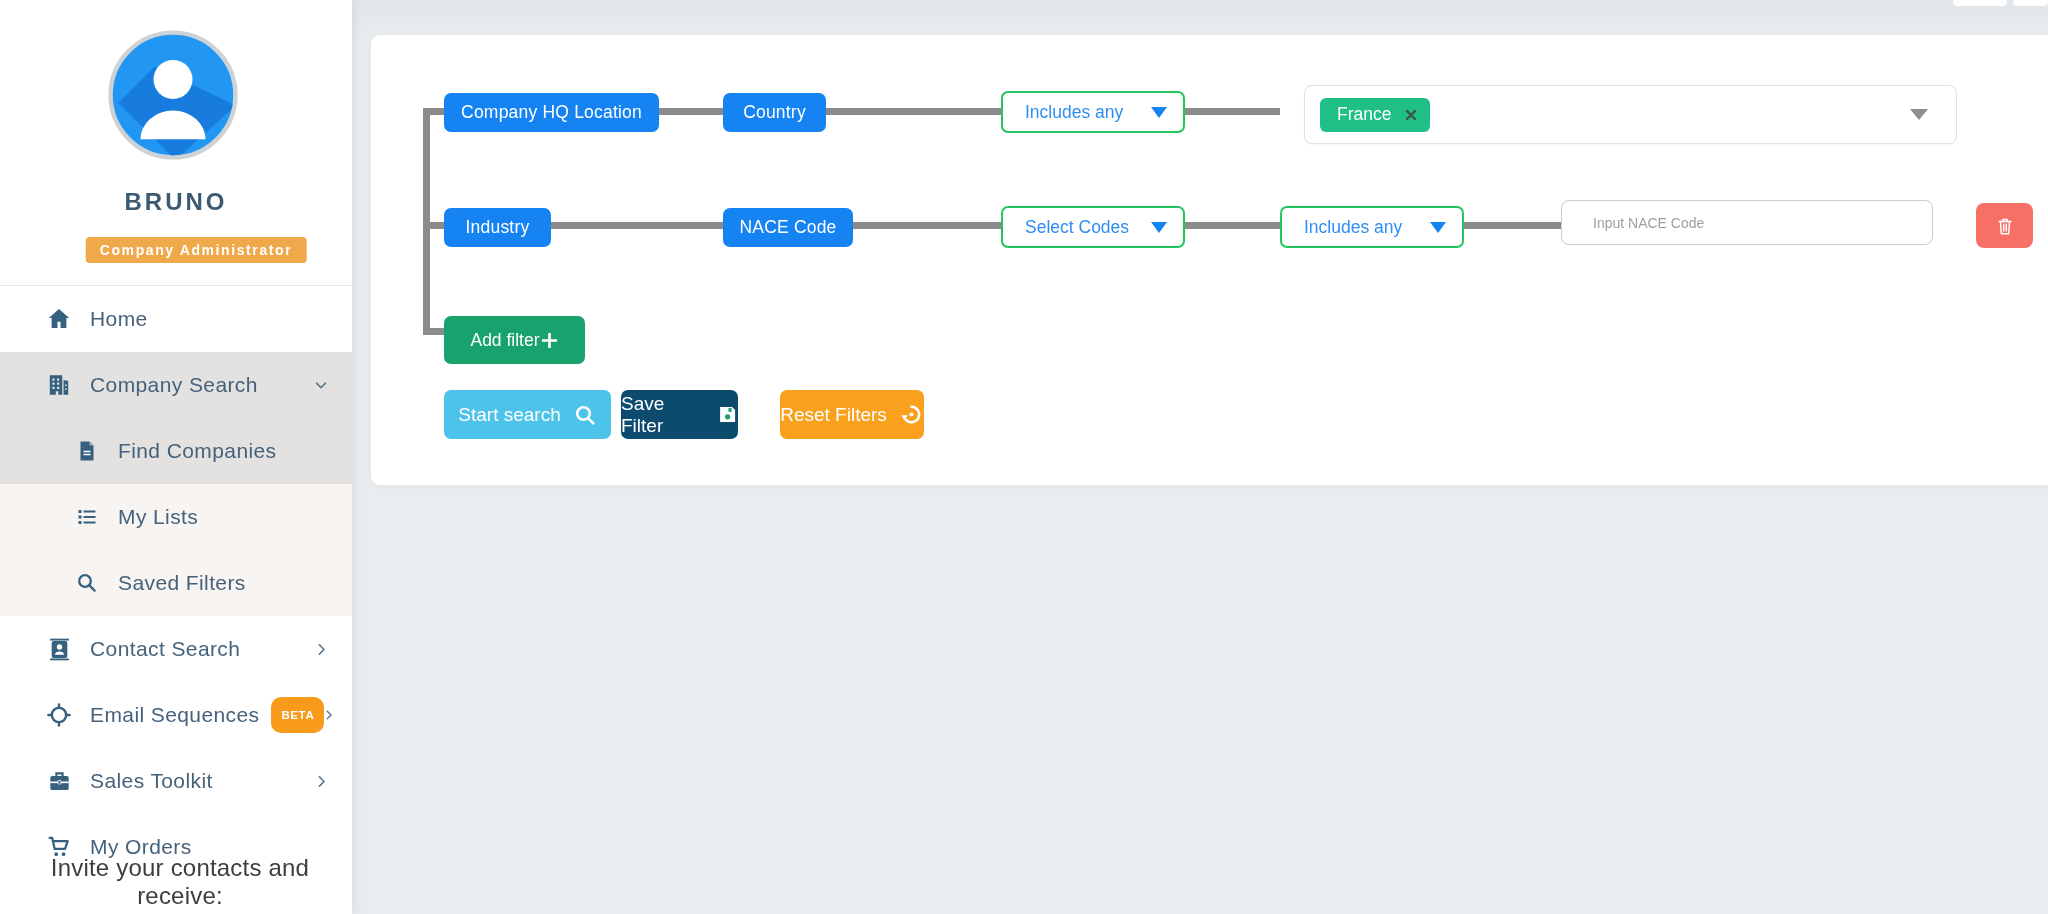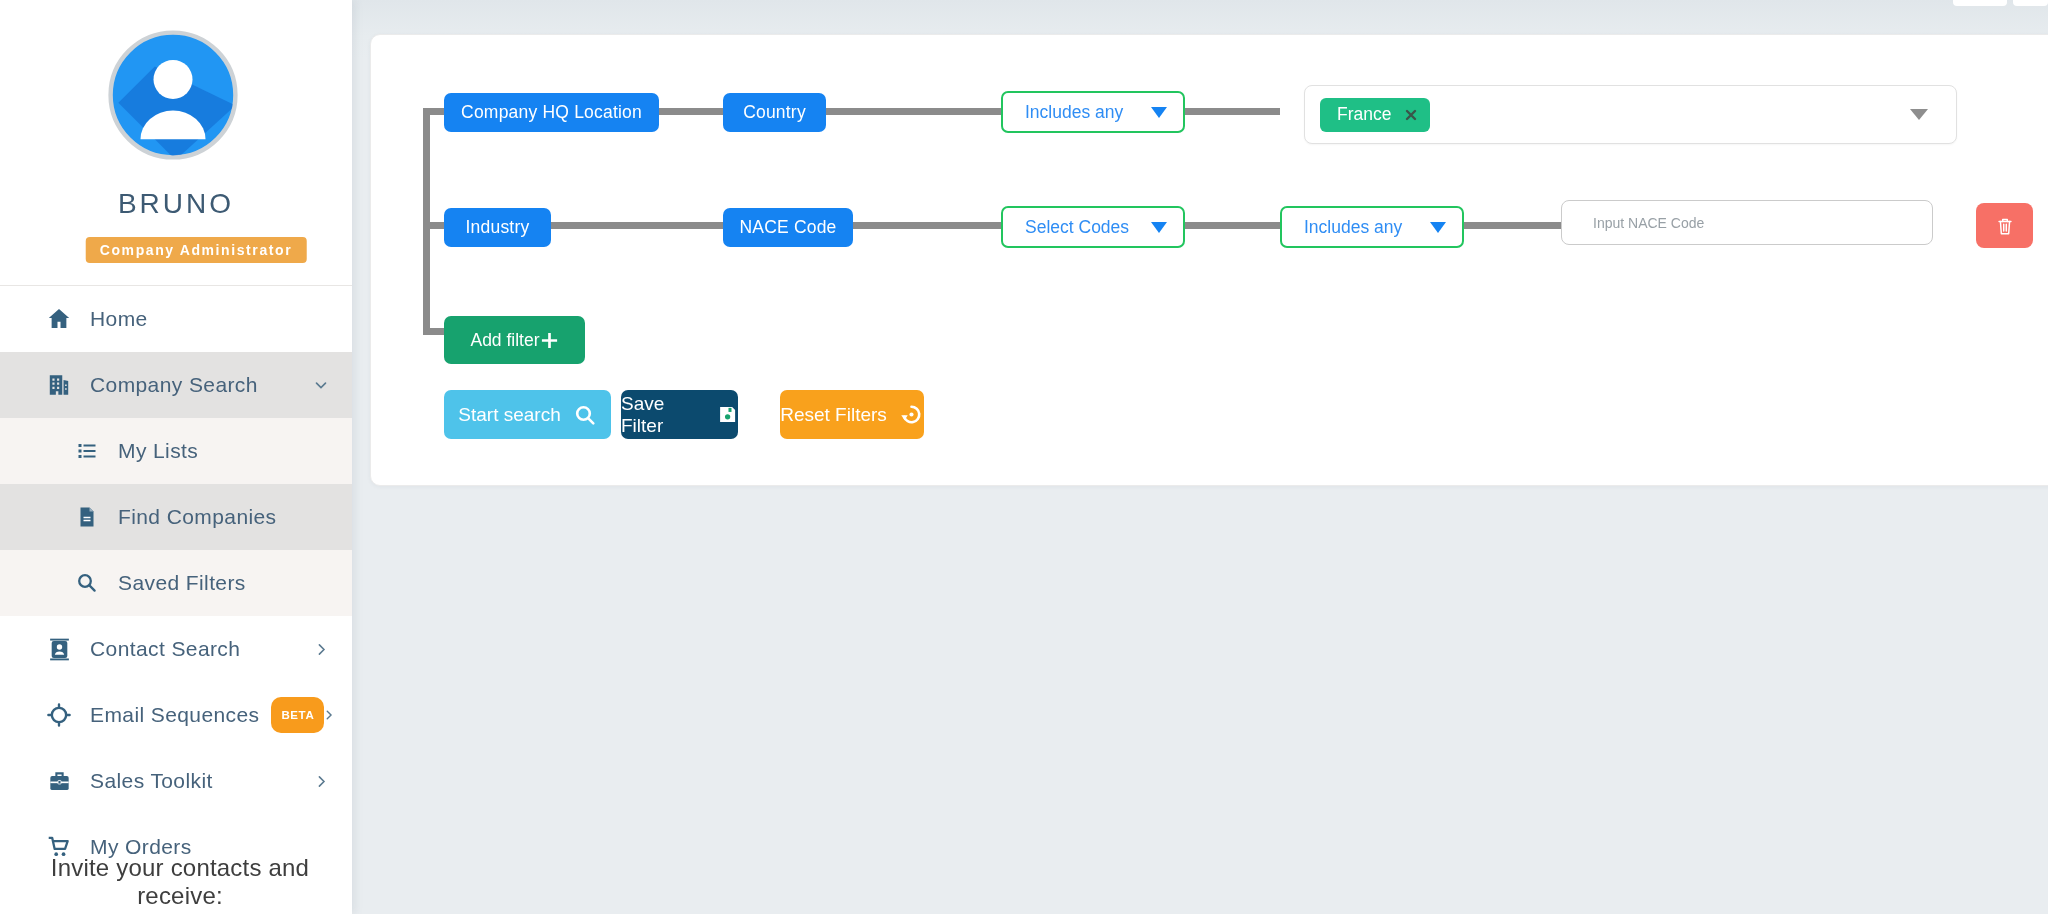--- a/index.html
+++ b/index.html
@@ -62,21 +62,21 @@
     display:flex;align-items:center;justify-content:center;gap:12px;cursor:pointer;}
   .a-start{left:73px;width:167px;background:#4ec3ea;}
   .a-save{left:250px;width:117px;background:#0c4a6e;}
   .a-reset{left:409px;width:144px;background:#f9a11c;}
   
   .sidebar{position:absolute;left:0;top:0;width:352px;height:914px;background:#fff;z-index:5;
     box-shadow:3px 0 8px rgba(110,125,140,.12);}
   .profile{position:absolute;top:0;left:0;width:100%;height:286px;border-bottom:1px solid #e8e6e4;
     box-sizing:border-box;text-align:center;}
   .avatar{position:absolute;left:108px;top:30px;width:130px;height:130px;cursor:pointer;}
-  .uname{position:absolute;top:188px;width:100%;font-size:28px;font-weight:normal;color:#3d5a73;
+  .uname{position:absolute;top:188px;width:100%;font-size:24px;font-weight:bold;color:#3d5a73;
     letter-spacing:3px;}
   .role{position:absolute;top:237px;left:50%;transform:translateX(-50%);background:#efa94a;
     color:#fff;font-size:14px;font-weight:bold;letter-spacing:1.6px;border-radius:4px;
     padding:5px 14px;white-space:nowrap;margin-left:20px;}
   .nav{position:absolute;top:286px;left:0;width:100%;}
   .nrow{height:66px;display:flex;align-items:center;cursor:pointer;background:#fff;}
   .nrow.gray{background:#e3e2e1;}
   .nrow.cream{background:#f7f4f2;}
   .nico{width:30px;display:flex;justify-content:center;margin-left:44px;}
   .nrow.sub .nico{margin-left:72px;}
@@ -219,45 +219,45 @@
         </svg>
       </span>
       <span class="nlabel">Company Search</span>
       <span class="chev">
         <svg width="18" height="18" viewBox="0 0 24 24">
             <path d="M6 9.5l6 6 6-6" fill="none" stroke="#5b7a90" stroke-width="2.2" stroke-linecap="round"></path>
           </svg>
       </span>
     </div>
 
+    <div class="nrow gray sub">
+      <span class="nico">
+        <svg width="24" height="24" viewBox="0 0 24 24">
+          <path d="M5.5 2.5h9l4 4v15h-13z" fill="#35617f"></path>
+          <path d="M14.5 2.5v4h4z" fill="#9ab0c0"></path>
+          <path d="M8.5 12.5h7M8.5 15.5h7" stroke="#fff" stroke-width="1.6"></path>
+        </svg>
+      </span>
+      <span class="nlabel">Find Companies</span>
+    </div>
+
     <div class="nrow cream sub">
       <span class="nico">
         <svg width="24" height="24" viewBox="0 0 24 24" fill="#35617f">
           <rect x="3.5" y="5" width="3" height="3"></rect>
             <rect x="3.5" y="10.5" width="3" height="3"></rect>
             <rect x="3.5" y="16" width="3" height="3"></rect>
           <rect x="8.5" y="5.5" width="12" height="2"></rect>
             <rect x="8.5" y="11" width="12" height="2"></rect>
             <rect x="8.5" y="16.5" width="12" height="2"></rect>
         </svg>
       </span>
       <span class="nlabel">My Lists</span>
     </div>
 
-    <div class="nrow gray sub">
-      <span class="nico">
-        <svg width="24" height="24" viewBox="0 0 24 24">
-          <path d="M5.5 2.5h9l4 4v15h-13z" fill="#35617f"></path>
-          <path d="M14.5 2.5v4h4z" fill="#9ab0c0"></path>
-          <path d="M8.5 12.5h7M8.5 15.5h7" stroke="#fff" stroke-width="1.6"></path>
-        </svg>
-      </span>
-      <span class="nlabel">Find Companies</span>
-    </div>
-
     <div class="nrow cream sub">
       <span class="nico">
         <svg width="24" height="24" viewBox="0 0 24 24">
           <circle cx="10" cy="10" r="5.8" fill="none" stroke="#35617f" stroke-width="2.3"></circle>
           <path d="M14.4 14.4l5.2 5.2" stroke="#35617f" stroke-width="2.3" stroke-linecap="round"></path>
         </svg>
       </span>
       <span class="nlabel">Saved Filters</span>
     </div>
 

